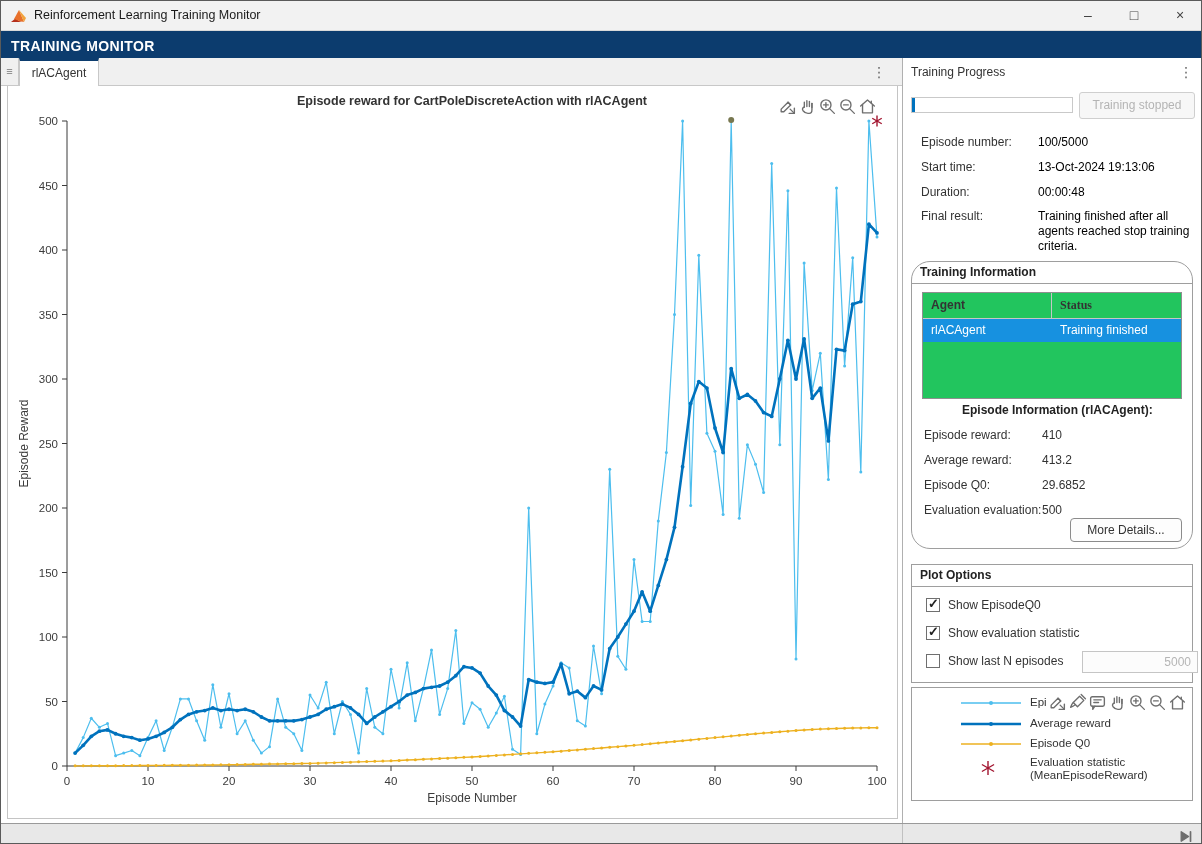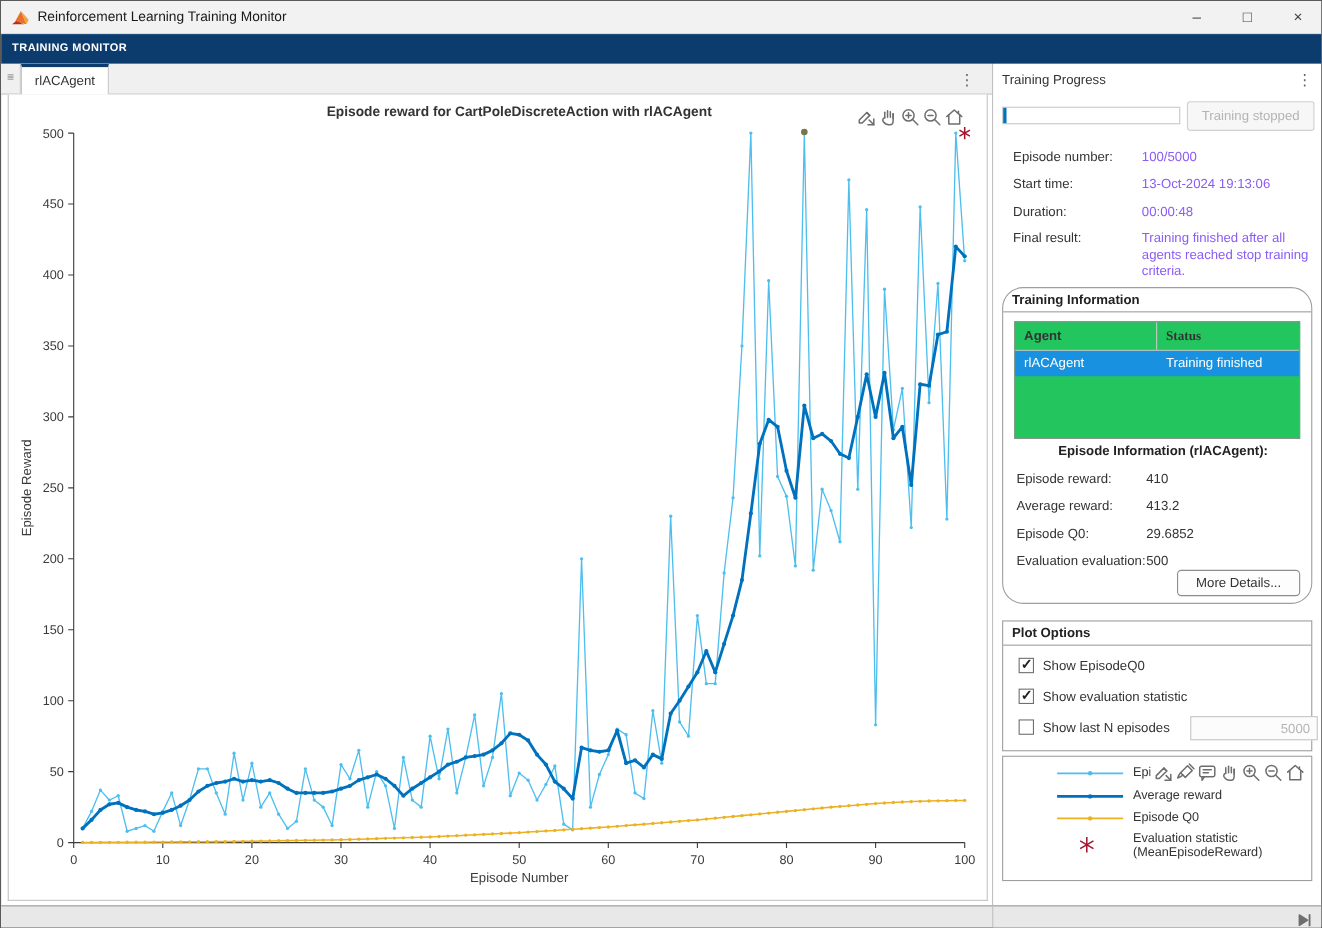--- a/index.html
+++ b/index.html
@@ -6,21 +6,21 @@
   *{box-sizing:border-box;font-family:"Liberation Sans",sans-serif;}
   .window{position:relative;width:1202px;height:844px;background:#fff;overflow:hidden;border:1px solid #5a5a5a;}
   
   .titlebar{position:absolute;left:0;top:0;width:1202px;height:30px;background:#f2f2f2;border-bottom:1px solid #d9d9d9;}
   .titlebar .logo{position:absolute;left:9px;top:7px;width:17px;height:17px;}
   .titlebar .title{position:absolute;left:33px;top:7px;font-size:12.5px;color:#1a1a1a;}
   .winbtn{position:absolute;top:0;width:46px;height:30px;text-align:center;line-height:28px;font-size:14px;color:#444;cursor:default;}
   .winbtn.min{right:92px;} .winbtn.max{right:46px;} .winbtn.close{right:0;}
   
   .ribbon{position:absolute;left:0;top:30px;width:1202px;height:27px;background:#0c3c6e;}
-  .ribbon .rlabel{position:absolute;left:10px;top:7px;color:#fff;font-size:10px;font-weight:bold;letter-spacing:.4px;}
+  .ribbon .rlabel{position:absolute;left:10px;top:7px;color:#fff;font-size:14px;font-weight:bold;letter-spacing:.4px;}
   
   .tabstrip{position:absolute;left:0;top:57px;width:901px;height:28px;background:#f0f0f0;border-bottom:1px solid #c8c8c8;}
   .menusq{position:absolute;left:0;top:0;width:18px;height:27px;border-right:1px solid #c8c8c8;color:#777;font-size:11px;text-align:center;line-height:26px;}
   .tab{position:absolute;left:18px;top:0;width:80px;height:28px;background:#fff;border-top:3px solid #0c3c6e;border-left:1px solid #c8c8c8;border-right:1px solid #c8c8c8;font-size:12px;color:#333;text-align:center;line-height:24px;}
   .kebab{color:#666;font-size:14px;line-height:1;}
   .tabstrip .kebab{position:absolute;right:16px;top:7px;}
   
   .figure{position:absolute;left:6px;top:85px;width:891px;height:733px;background:#fff;border:1px solid #c4c4c4;border-top:none;}
   .figtitle{position:absolute;left:59px;width:810px;top:8px;text-align:center;font-size:12.5px;font-weight:bold;color:#333;}
   .axtoolbar{position:absolute;right:20px;top:11px;display:flex;gap:1px;background:#fff;}
@@ -31,21 +31,21 @@
   
   .rightpanel{position:absolute;left:902px;top:57px;width:300px;height:802px;background:#fff;font-size:12px;color:#333;}
   .rp-title{position:absolute;left:8px;top:7px;font-size:12px;color:#333;}
   .rightpanel>.kebab{position:absolute;right:10px;top:7px;}
   .pbar{position:absolute;left:8px;top:39px;width:162px;height:16px;border:1px solid #c9c9c9;background:#fff;}
   .pbar .fill{height:100%;background:#0072bd;}
   .btn{border:1px solid #cfcfcf;border-radius:3px;background:#f7f7f7;text-align:center;font-size:12px;}
   .stopbtn{position:absolute;left:176px;top:34px;width:116px;height:27px;line-height:25px;color:#b4b4b4;}
   .inforow{position:absolute;left:18px;width:272px;}
   .inforow .lab{position:absolute;left:0;top:0;color:#333;}
-  .inforow .val{position:absolute;left:117px;top:0;width:158px;color:#8b5cf6;line-height:15px;}
+  .inforow .val{position:absolute;left:117px;top:0;width:158px;color:#000000;line-height:15px;}
   
   .groupbox{position:absolute;left:8px;width:282px;border:1px solid #9e9e9e;background:#fff;}
   .gb-title{height:22px;line-height:21px;padding-left:8px;font-weight:bold;border-bottom:1px solid #9e9e9e;font-size:12px;color:#222;}
   .tinfo{top:203px;height:288px;border-radius:19px;}
   .agtable{position:absolute;left:10px;top:30px;width:260px;border:1px solid #8f8f8f;background:#22c55e;}
   .agtable .hrow{display:flex;height:26px;border-bottom:1px solid #c6c6c6;font-weight:bold;}
   .agtable .hcell{width:130px;line-height:25px;padding-left:8px;border-right:1px solid #c6c6c6;}
   .agtable .hcell:last-child{border-right:none;font-family:Liberation Serif, serif;}
   .agtable .drow{display:flex;height:23px;background:var(--sel,#1791e0);color:#fff;}
   .agtable .dcell{width:130px;line-height:23px;padding-left:8px;}

